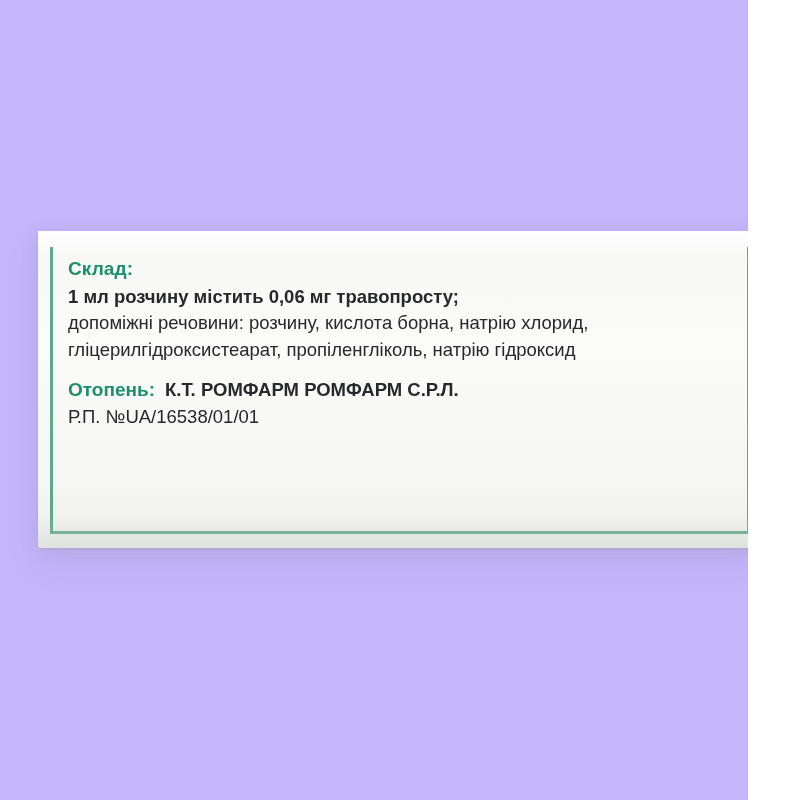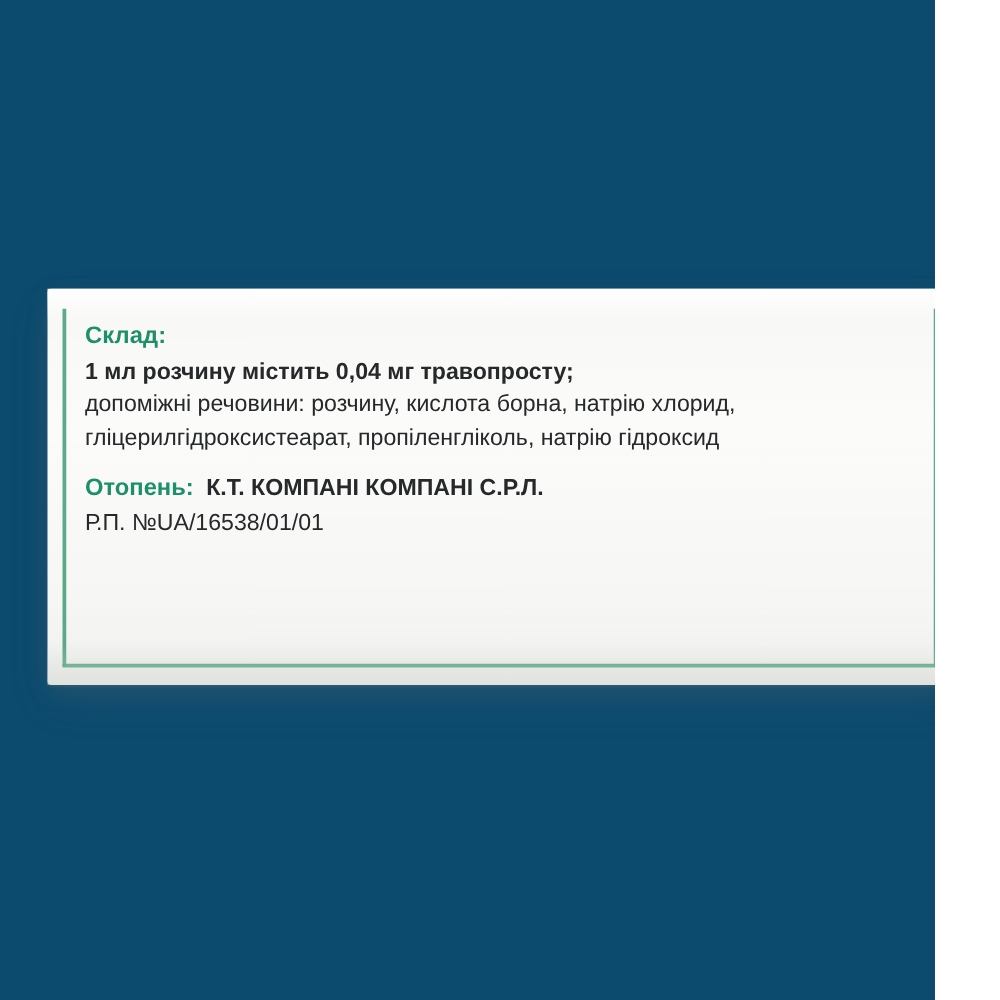--- a/index.html
+++ b/index.html
@@ -8,21 +8,21 @@
     width: 800px;
     height: 800px;
     background: #ffffff;
     font-family: "Liberation Sans", sans-serif;
   }
 
   #scene {
     position: relative;
     width: 748px;
     height: 800px;
-    background: #0c4a6e;
+    background: #c4b5fd;
     overflow: hidden;
   }
 
   
   #box {
     position: absolute;
     left: 38px;
     top: 231px;
     width: 724px;
     height: 317px;
@@ -120,32 +120,32 @@
 
     <div class="green-rule left"></div>
     <div class="green-rule right"></div>
     <div class="green-rule bottom"></div>
 
     <div id="panel">
 
       <div class="block-composition">
         <p class="heading">Склад:</p>
 
-        <p class="line bold">1 мл розчину містить 0,04 мг травопросту;</p>
+        <p class="line bold">1 мл розчину містить 0,06 мг травопросту;</p>
 
         <p class="line italic-lead"><span class="ital">допоміжні речовини:</span><span> розчину, кислота борна, натрію хлорид,</span></p>
 
         <p class="line">гліцерилгідроксистеарат, пропіленгліколь, натрію гідроксид</p>
       </div>
 
       <div class="spacer-sm"></div>
 
       <div>
         <div>
-          <span class="manufacturer-heading">Отопень:</span><span class="manufacturer-name">К.Т. КОМПАНІ КОМПАНІ С.Р.Л.</span>
+          <span class="manufacturer-heading">Отопень:</span><span class="manufacturer-name">К.Т. РОМФАРМ РОМФАРМ С.Р.Л.</span>
         </div>
         <div class="spacer-xs"></div>
         <p class="line">Р.П. №UA/16538/01/01</p>
       </div>
 
     </div>
   </div>
 
 </div>
 

